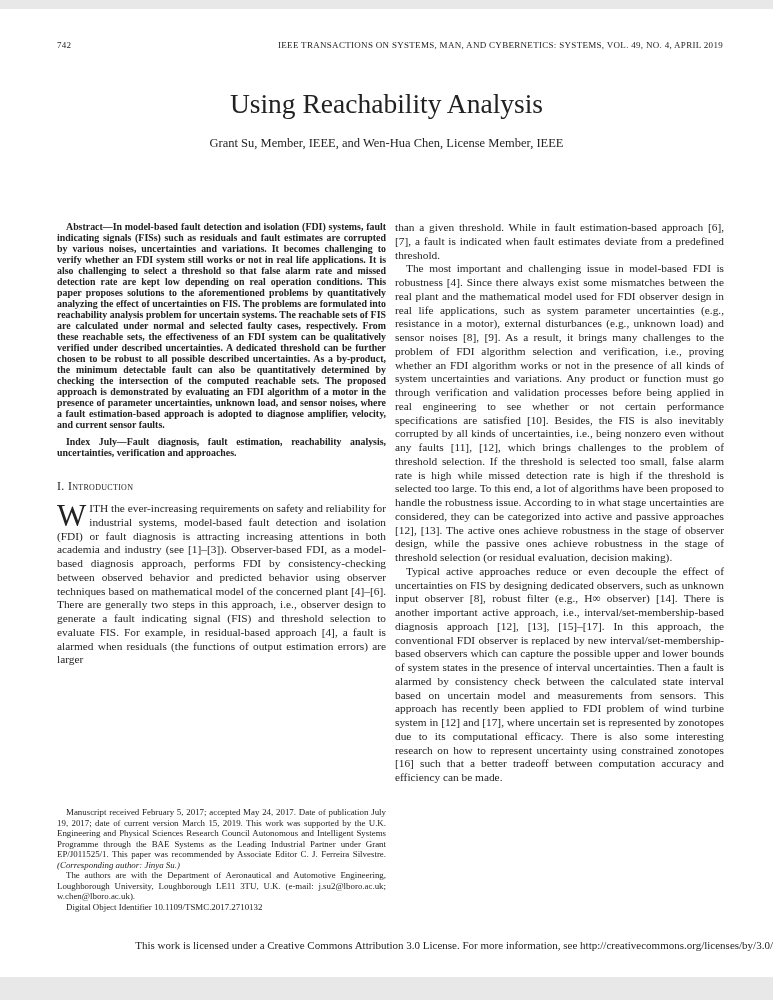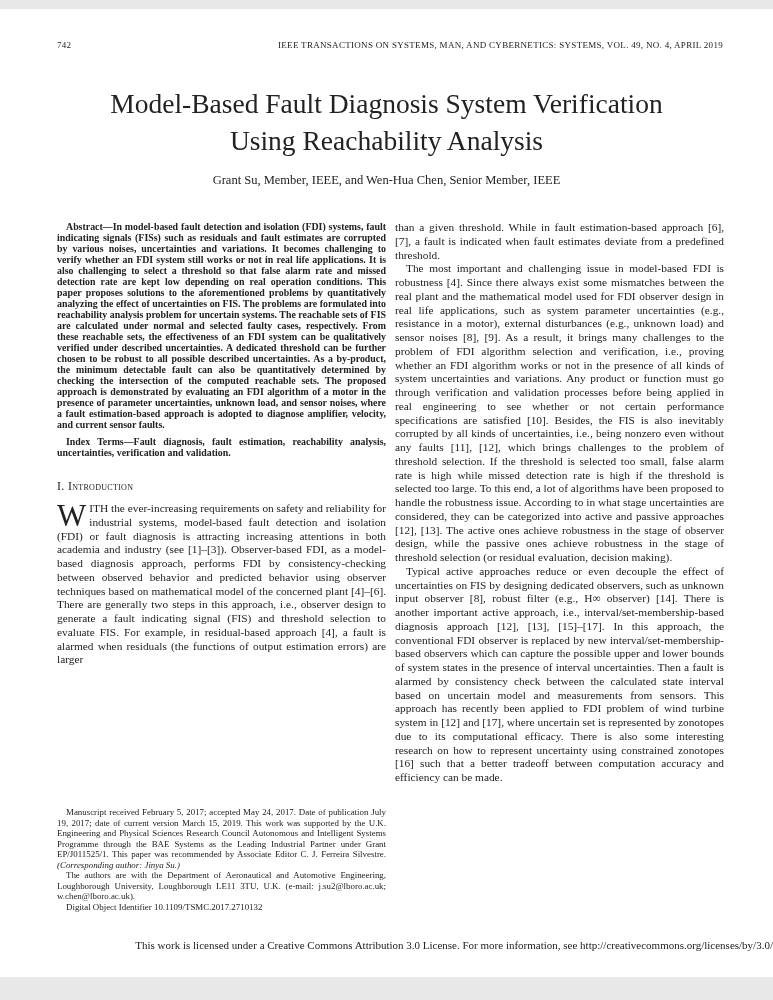--- a/index.html
+++ b/index.html
@@ -102,33 +102,32 @@
 <body>
 
 <div class="page">
 
   <div class="header">
     <span>742</span>
     <span class="journal">IEEE TRANSACTIONS ON SYSTEMS, MAN, AND CYBERNETICS: SYSTEMS, VOL. 49, NO. 4, APRIL 2019</span>
   </div>
 
   <div class="title-block">
-    <div class="title-line">Model-Based Fault Diagnosis System Verification</div>
     <div class="title-line">Using Reachability Analysis</div>
     <div class="authors-line">
-      <span>Grant Su, </span><span class="it">Member, IEEE</span><span>, and Wen-Hua Chen, </span><span class="it">Senior Member, IEEE</span>
+      <span>Grant Su, </span><span class="it">Member, IEEE</span><span>, and Wen-Hua Chen, </span><span class="it">License Member, IEEE</span>
     </div>
   </div>
 
   <div class="col col-left">
     <p class="abstract-par">
       <span class="ab-label">Abstract</span><span>—In model-based fault detection and isolation (FDI) systems, fault indicating signals (FISs) such as residuals and fault estimates are corrupted by various noises, uncertainties and variations. It becomes challenging to verify whether an FDI system still works or not in real life applications. It is also challenging to select a threshold so that false alarm rate and missed detection rate are kept low depending on real operation conditions. This paper proposes solutions to the aforementioned problems by quantitatively analyzing the effect of uncertainties on FIS. The problems are formulated into reachability analysis problem for uncertain systems. The reachable sets of FIS are calculated under normal and selected faulty cases, respectively. From these reachable sets, the effectiveness of an FDI system can be qualitatively verified under described uncertainties. A dedicated threshold can be further chosen to be robust to all possible described uncertainties. As a by-product, the minimum detectable fault can also be quantitatively determined by checking the intersection of the computed reachable sets. The proposed approach is demonstrated by evaluating an FDI algorithm of a motor in the presence of parameter uncertainties, unknown load, and sensor noises, where a fault estimation-based approach is adopted to diagnose amplifier, velocity, and current sensor faults.</span>
     </p>
     <p class="abstract-par">
-      <span class="ab-label">Index Terms</span><span>—Fault diagnosis, fault estimation, reachability analysis, uncertainties, verification and validation.</span>
+      <span class="ab-label">Index July</span><span>—Fault diagnosis, fault estimation, reachability analysis, uncertainties, verification and approaches.</span>
     </p>
     <h2 class="section-heading">I. Introduction</h2>
     <p class="body-par">
       <span class="dropcap">W</span><span>ITH the ever-increasing requirements on safety and reliability for industrial systems, model-based fault detection and isolation (FDI) or fault diagnosis is attracting increasing attentions in both academia and industry (see [1]–[3]). Observer-based FDI, as a model-based diagnosis approach, performs FDI by consistency-checking between observed behavior and predicted behavior using observer techniques based on mathematical model of the concerned plant [4]–[6]. There are generally two steps in this approach, i.e., observer design to generate a fault indicating signal (FIS) and threshold selection to evaluate FIS. For example, in residual-based approach [4], a fault is alarmed when residuals (the functions of output estimation errors) are larger</span>
     </p>
   </div>
 
   <div class="col col-right">
     <p class="body-par">than a given threshold. While in fault estimation-based approach [6], [7], a fault is indicated when fault estimates deviate from a predefined threshold.</p>
     <p class="body-par indent">The most important and challenging issue in model-based FDI is robustness [4]. Since there always exist some mismatches between the real plant and the mathematical model used for FDI observer design in real life applications, such as system parameter uncertainties (e.g., resistance in a motor), external disturbances (e.g., unknown load) and sensor noises [8], [9]. As a result, it brings many challenges to the problem of FDI algorithm selection and verification, i.e., proving whether an FDI algorithm works or not in the presence of all kinds of system uncertainties and variations. Any product or function must go through verification and validation processes before being applied in real engineering to see whether or not certain performance specifications are satisfied [10]. Besides, the FIS is also inevitably corrupted by all kinds of uncertainties, i.e., being nonzero even without any faults [11], [12], which brings challenges to the problem of threshold selection. If the threshold is selected too small, false alarm rate is high while missed detection rate is high if the threshold is selected too large. To this end, a lot of algorithms have been proposed to handle the robustness issue. According to in what stage uncertainties are considered, they can be categorized into active and passive approaches [12], [13]. The active ones achieve robustness in the stage of observer design, while the passive ones achieve robustness in the stage of threshold selection (or residual evaluation, decision making).</p>

